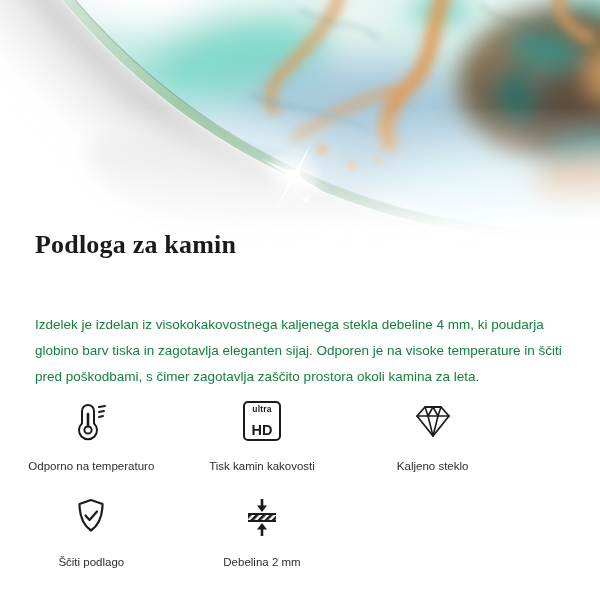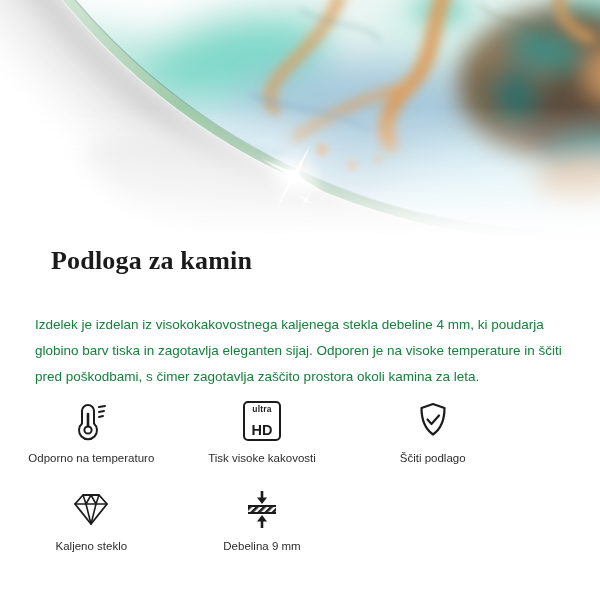--- a/index.html
+++ b/index.html
@@ -1,29 +1,29 @@
 <!DOCTYPE html>
 <html><head>
 <meta charset="utf-8">
 <style>
   html,body{margin:0;padding:0;background:#fff;}
   .page{position:relative;width:600px;height:600px;background:#fff;overflow:hidden;
         font-family:"Liberation Sans","DejaVu Sans",sans-serif;}
   .hero{position:absolute;left:0;top:0;width:600px;height:252px;}
   .hero svg{display:block;}
-  .title{position:absolute;left:35px;top:228px;margin:16px;
+  .title{position:absolute;left:35px;top:228px;margin:0;
          font-family:"Liberation Serif","DejaVu Serif",serif;
          font-weight:600;font-size:26px;line-height:34px;color:#1b1b1b;letter-spacing:.2px;}
   .desc{position:absolute;left:35px;top:312px;width:538px;margin:0;
         font-size:13.5px;line-height:26px;color:#15803d;}
   .features{position:absolute;left:6px;top:398px;width:512px;
             display:grid;grid-template-columns:repeat(3,1fr);row-gap:22px;}
   .feature{display:flex;flex-direction:column;align-items:center;}
   .icon-wrap{height:46px;display:flex;align-items:center;justify-content:center;}
-  .f-label{margin-top:8px;font-size:11.5px;color:#2d2d2d;white-space:nowrap;}
+  .f-label{margin-top:16px;font-size:11.5px;color:#2d2d2d;white-space:nowrap;}
   .uhd{width:34px;height:36px;border:2.5px solid #1b1b1b;border-radius:5px;
        display:flex;flex-direction:column;align-items:center;justify-content:center;
        color:#1b1b1b;line-height:1;gap:8px;}
   .uhd-top{font-size:8.5px;font-weight:bold;letter-spacing:.2px;}
   .uhd-hd{font-size:14.5px;font-weight:bold;margin-top:1px;}
   .ic{stroke:#1c1c1c;fill:none;stroke-linecap:round;stroke-linejoin:round;}
 </style>
 </head>
 <body>
 
@@ -171,55 +171,55 @@
       <div class="f-label">Odporno na temperaturo</div>
     </div>
 
     <div class="feature">
       <div class="icon-wrap">
         <div class="uhd">
           <span class="uhd-top">ultra</span>
           <span class="uhd-hd">HD</span>
         </div>
       </div>
-      <div class="f-label">Tisk visoke kakovosti</div>
-    </div>
-
-    <div class="feature">
-      <div class="icon-wrap">
-        <svg width="44" height="44" viewBox="0 0 44 44">
-          <path class="ic" stroke-width="2.2" d="M22 5 L33.5 9 C33.5 20 30.5 29.5 22 35.5 C13.5 29.5 10.5 20 10.5 9 Z"></path>
-          <polyline class="ic" stroke-width="2.2" points="16.5,20.5 20.5,25 28,16.5"></polyline>
-        </svg>
-      </div>
-      <div class="f-label">Ščiti podlago</div>
+      <div class="f-label">Tisk kamin kakovosti</div>
     </div>
 
     <div class="feature">
       <div class="icon-wrap">
         <svg width="44" height="42" viewBox="0 0 44 42">
           <path class="ic" stroke-width="1.8" d="M14 7 L30 7 L38 16 L22 36 L6 16 Z"></path>
           <line class="ic" stroke-width="1.6" x1="6" y1="16" x2="38" y2="16"></line>
           <polyline class="ic" stroke-width="1.6" points="14,7 17,16 22,7 27,16 30,7"></polyline>
           <polyline class="ic" stroke-width="1.6" points="17,16 22,36 27,16"></polyline>
         </svg>
       </div>
       <div class="f-label">Kaljeno steklo</div>
+    </div>
+
+    <div class="feature">
+      <div class="icon-wrap">
+        <svg width="44" height="44" viewBox="0 0 44 44">
+          <path class="ic" stroke-width="2.2" d="M22 5 L33.5 9 C33.5 20 30.5 29.5 22 35.5 C13.5 29.5 10.5 20 10.5 9 Z"></path>
+          <polyline class="ic" stroke-width="2.2" points="16.5,20.5 20.5,25 28,16.5"></polyline>
+        </svg>
+      </div>
+      <div class="f-label">Ščiti podlago</div>
     </div>
 
 
     <div class="feature">
       <div class="icon-wrap">
         <svg width="44" height="44" viewBox="0 0 44 44">
           <rect x="8" y="19" width="28" height="7" fill="url(#hatch)"></rect>
           <line x1="8" y1="19" x2="36" y2="19" stroke="#1b1b1b" stroke-width="2"></line>
           <line x1="8" y1="26" x2="36" y2="26" stroke="#1b1b1b" stroke-width="2"></line>
           <line x1="22" y1="4" x2="22" y2="11" stroke="#1b1b1b" stroke-width="2.6"></line>
           <path d="M17 10.5 L27 10.5 L22 17 Z" fill="#1b1b1b"></path>
           <line x1="22" y1="41" x2="22" y2="34" stroke="#1b1b1b" stroke-width="2.6"></line>
           <path d="M17 34.5 L27 34.5 L22 28 Z" fill="#1b1b1b"></path>
         </svg>
       </div>
-      <div class="f-label">Debelina 9 mm</div>
+      <div class="f-label">Debelina 2 mm</div>
     </div>
 
   </div>
 </div>
 
 </body></html>

